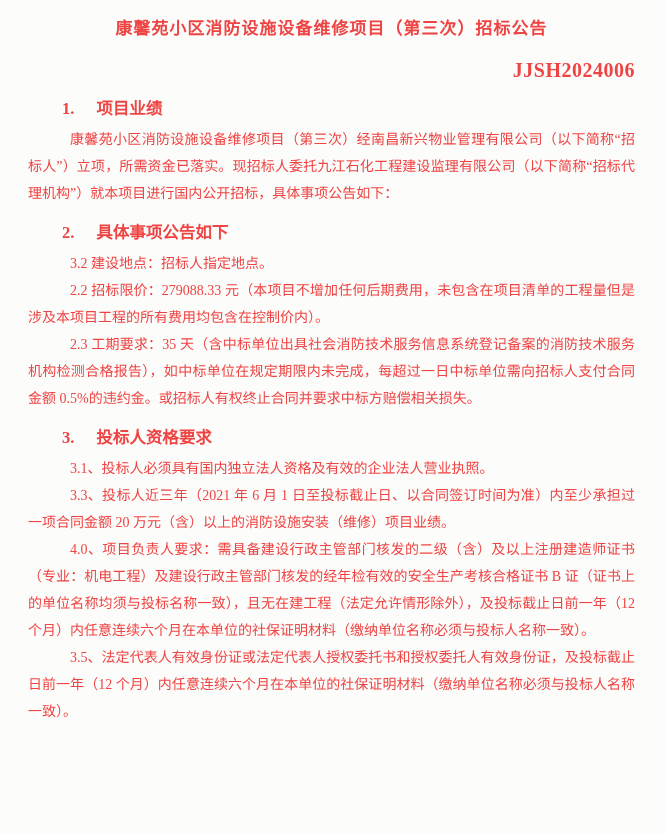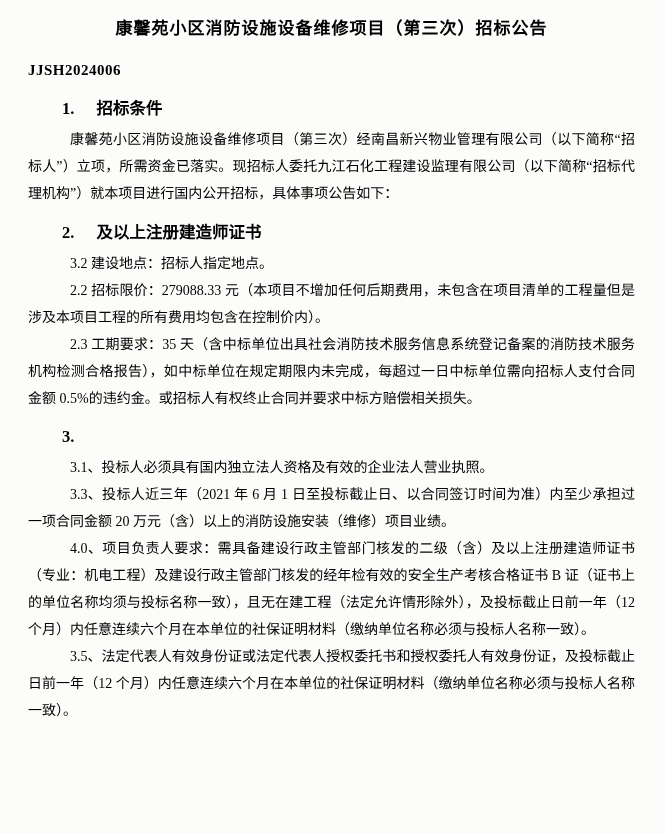--- a/index.html
+++ b/index.html
@@ -7,37 +7,37 @@
     padding: 0;
     background: #ffffff;
   }
   .page {
     position: relative;
     width: 665px;
     height: 834px;
     box-sizing: border-box;
     padding: 12px 30px 9px 28px;
     background: #fcfcfa;
-    color: #000000;
+    color: #ef4444;
     font-family: "Liberation Serif", "DejaVu Serif", serif;
     overflow: hidden;
   }
   .doc-title {
     margin: 4px 0 0 0;
     text-align: center;
     font-size: 17px;
     font-weight: bold;
     line-height: 26px;
     letter-spacing: 1px;
     font-family: "Liberation Serif", "DejaVu Serif", serif;
   }
   .doc-number {
     margin: 15px 0 0 0;
-    text-align: left;
-    font-size: 15px;
+    text-align: right;
+    font-size: 20px;
     font-weight: bold;
     line-height: 26px;
     letter-spacing: 0.5px;
     font-family: "Liberation Serif", "DejaVu Serif", serif;
   }
   .sec-heading {
     display: flex;
     align-items: baseline;
     margin: 12px 0 4px 0;
     padding-left: 34px;
@@ -62,33 +62,34 @@
 </head>
 <body>
 
 <div class="page">
 
   <h1 class="doc-title">康馨苑小区消防设施设备维修项目（第三次）招标公告</h1>
   <h2 class="doc-number">JJSH2024006</h2>
 
   <div class="sec-heading">
     <span class="sec-num">1.</span>
-    <span class="sec-title">招标条件</span>
+    <span class="sec-title">项目业绩</span>
   </div>
   <p class="para">康馨苑小区消防设施设备维修项目（第三次）经南昌新兴物业管理有限公司（以下简称“招标人”）立项，所需资金已落实。现招标人委托九江石化工程建设监理有限公司（以下简称“招标代理机构”）就本项目进行国内公开招标，具体事项公告如下：</p>
 
   <div class="sec-heading">
     <span class="sec-num">2.</span>
-    <span class="sec-title">及以上注册建造师证书</span>
+    <span class="sec-title">具体事项公告如下</span>
   </div>
   <p class="para">3.2 建设地点：招标人指定地点。</p>
   <p class="para">2.2 招标限价：279088.33 元（本项目不增加任何后期费用，未包含在项目清单的工程量但是涉及本项目工程的所有费用均包含在控制价内）。</p>
   <p class="para">2.3 工期要求：35 天（含中标单位出具社会消防技术服务信息系统登记备案的消防技术服务机构检测合格报告），如中标单位在规定期限内未完成，每超过一日中标单位需向招标人支付合同金额 0.5%的违约金。或招标人有权终止合同并要求中标方赔偿相关损失。</p>
 
   <div class="sec-heading">
     <span class="sec-num">3.</span>
+    <span class="sec-title">投标人资格要求</span>
   </div>
   <p class="para">3.1、投标人必须具有国内独立法人资格及有效的企业法人营业执照。</p>
   <p class="para">3.3、投标人近三年（2021 年 6 月 1 日至投标截止日、以合同签订时间为准）内至少承担过一项合同金额 20 万元（含）以上的消防设施安装（维修）项目业绩。</p>
   <p class="para">4.0、项目负责人要求：需具备建设行政主管部门核发的二级（含）及以上注册建造师证书（专业：机电工程）及建设行政主管部门核发的经年检有效的安全生产考核合格证书 B 证（证书上的单位名称均须与投标名称一致），且无在建工程（法定允许情形除外），及投标截止日前一年（12 个月）内任意连续六个月在本单位的社保证明材料（缴纳单位名称必须与投标人名称一致）。</p>
   <p class="para">3.5、法定代表人有效身份证或法定代表人授权委托书和授权委托人有效身份证，及投标截止日前一年（12 个月）内任意连续六个月在本单位的社保证明材料（缴纳单位名称必须与投标人名称一致）。</p>
 
 </div>
 
 </body></html>

